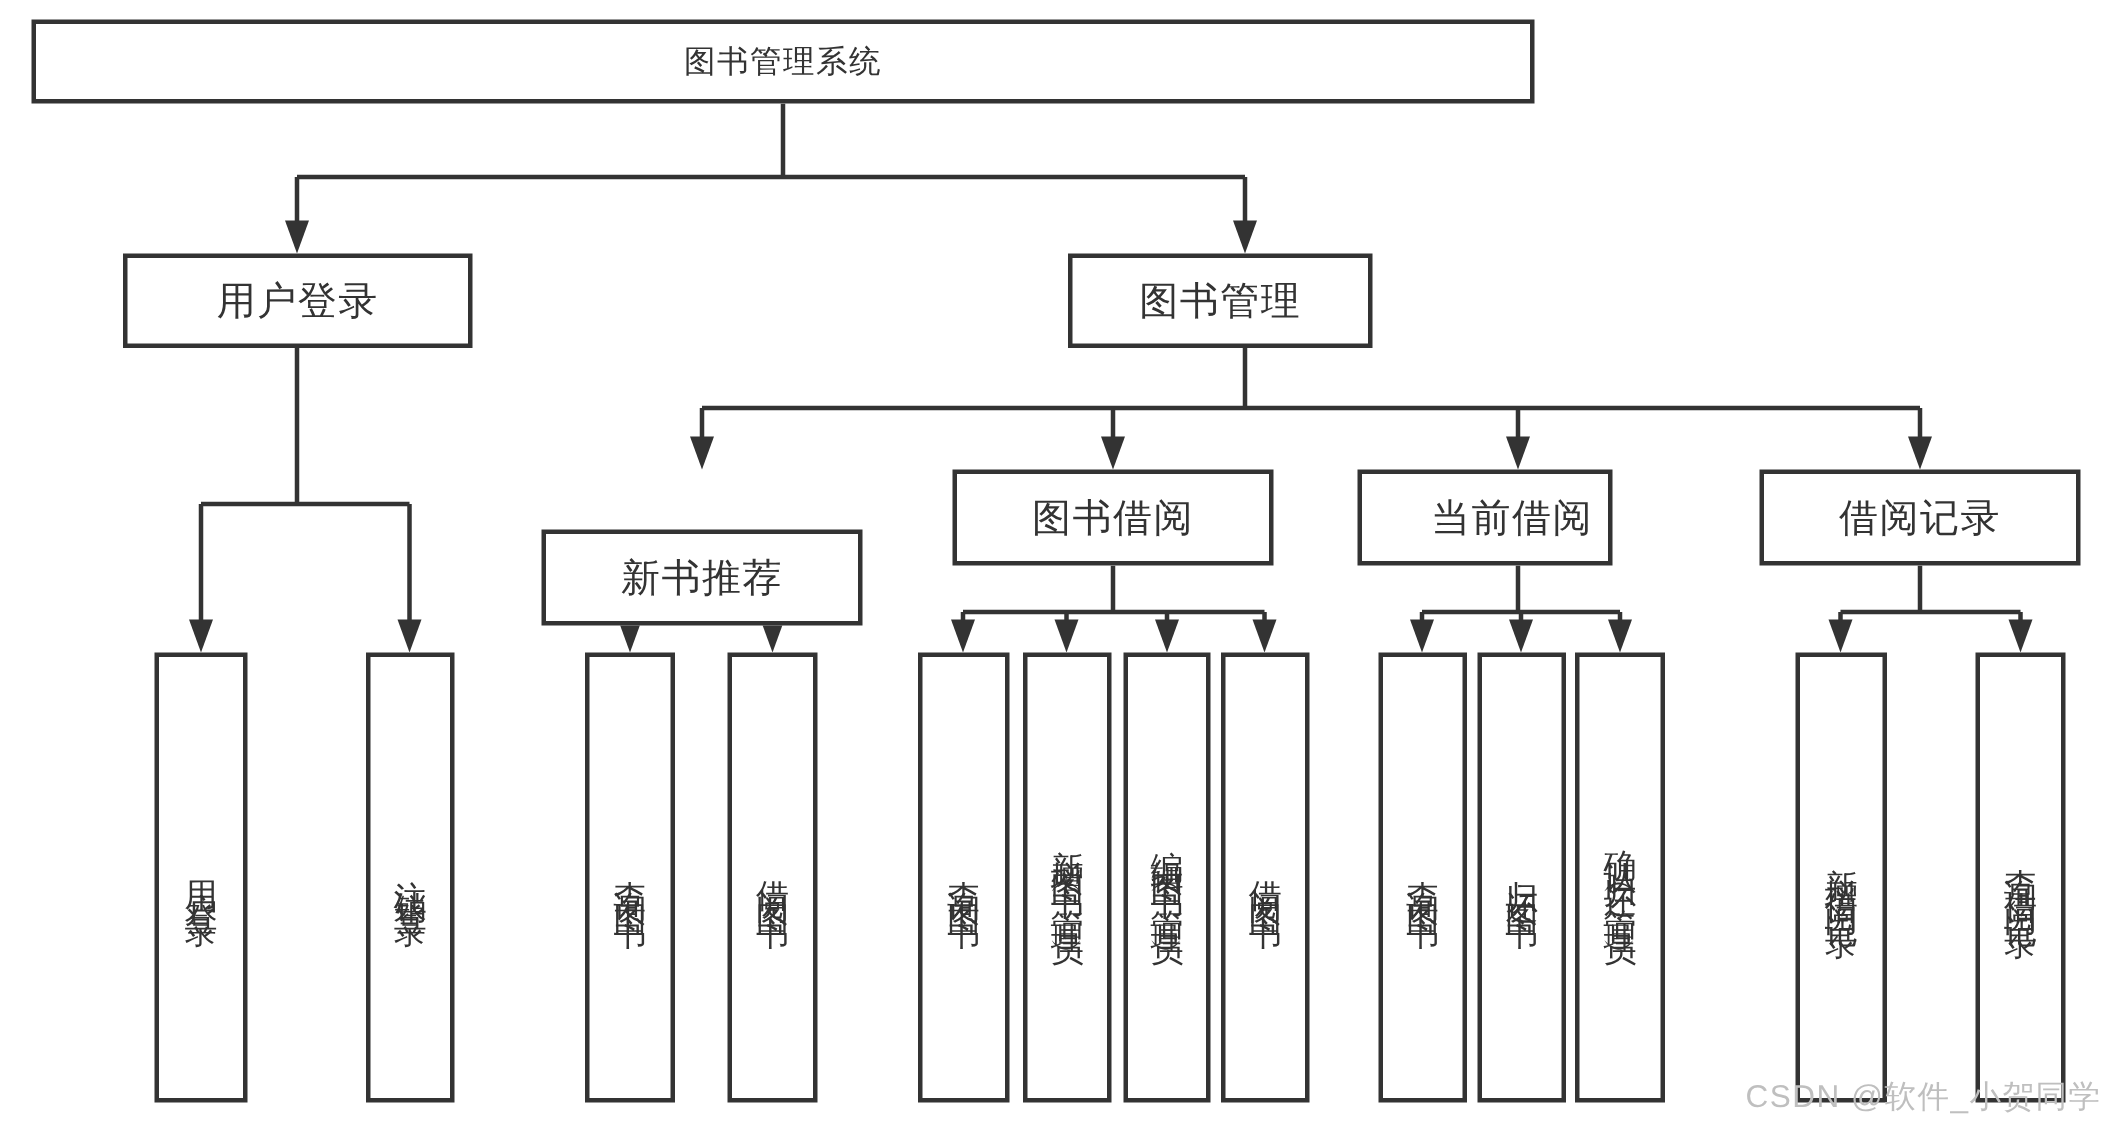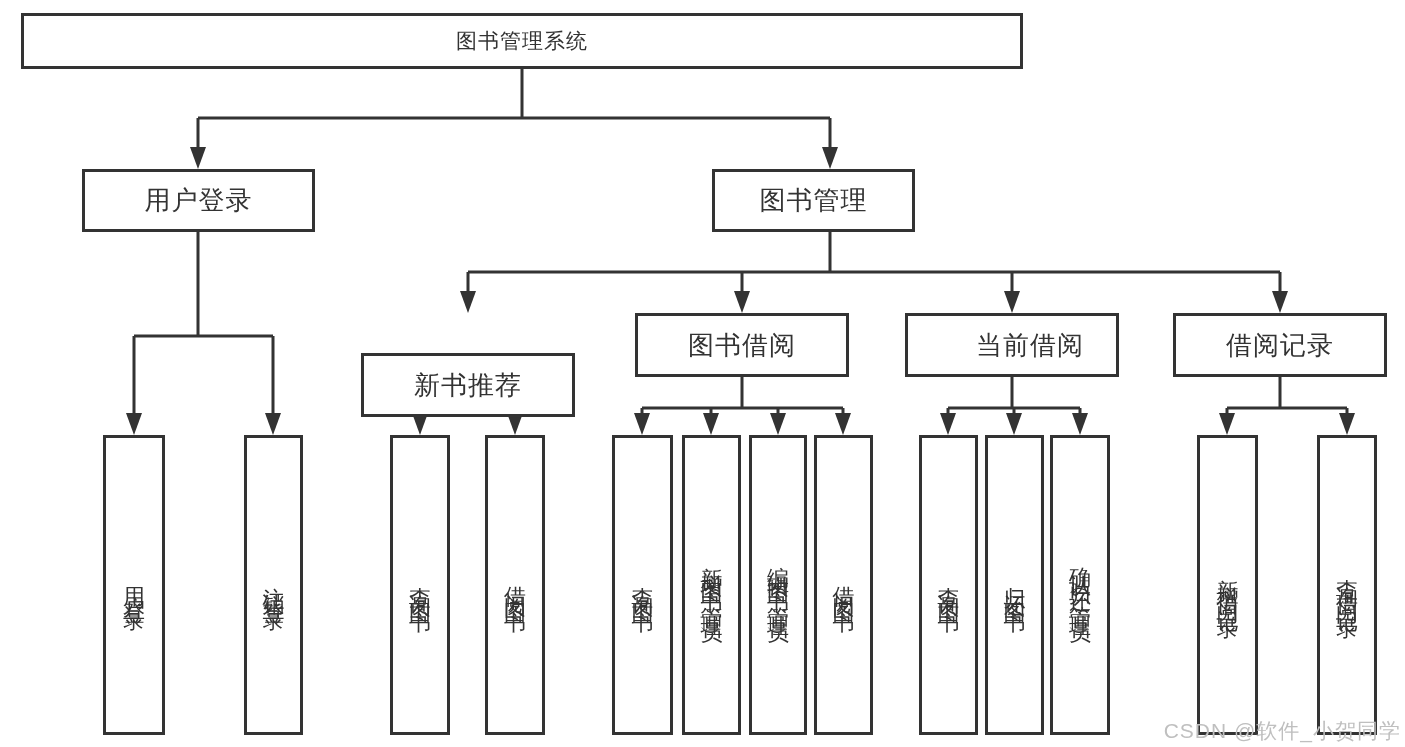--- a/index.html
+++ b/index.html
@@ -111,21 +111,21 @@
     </g>
   </svg>
 
   <div class="hbox root" style="left:21px; top:13px; width:1002px; height:56px;">图书管理系统</div>
 
   <div class="hbox" style="left:82px; top:169px; width:233px; height:63px;">用户登录</div>
   <div class="hbox" style="left:712px; top:169px; width:203px; height:63px;">图书管理</div>
 
   <div class="hbox" style="left:361px; top:313px; width:214px; height:64px;margin-top:40px;">新书推荐</div>
   <div class="hbox" style="left:635px; top:313px; width:214px; height:64px;">图书借阅</div>
-  <div class="hbox" style="left:905px; top:313px; width:214px; height:64px;padding-left:36px;">当前借阅</div>
+  <div class="hbox" style="left:905px; top:313px; width:170px; height:64px;padding-left:36px;">当前借阅</div>
   <div class="hbox" style="left:1173px; top:313px; width:214px; height:64px;">借阅记录</div>
 
   <div class="vbox" style="left:103px; width:62px;">
     <span>用户登录</span>
   </div>
   <div class="vbox" style="left:244px; width:59px;">
     <span>注销登录</span>
   </div>
   <div class="vbox" style="left:390px; width:60px;">
     <span>查询图书</span>

